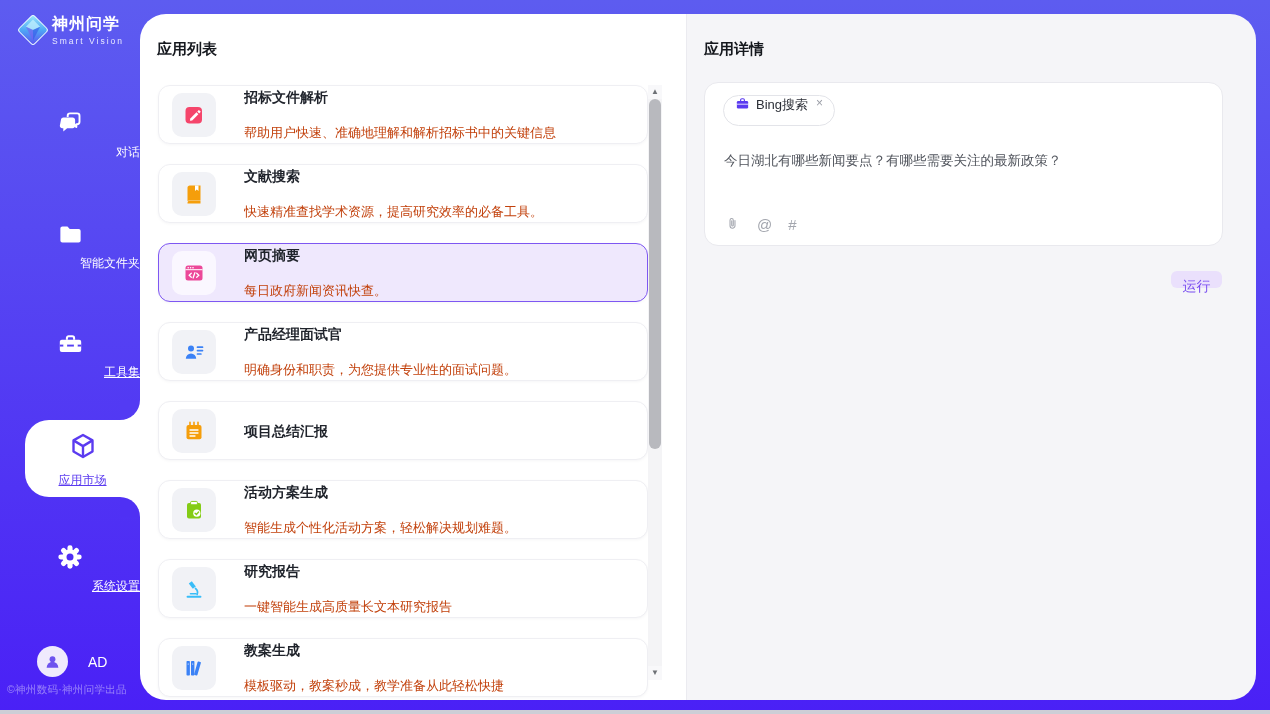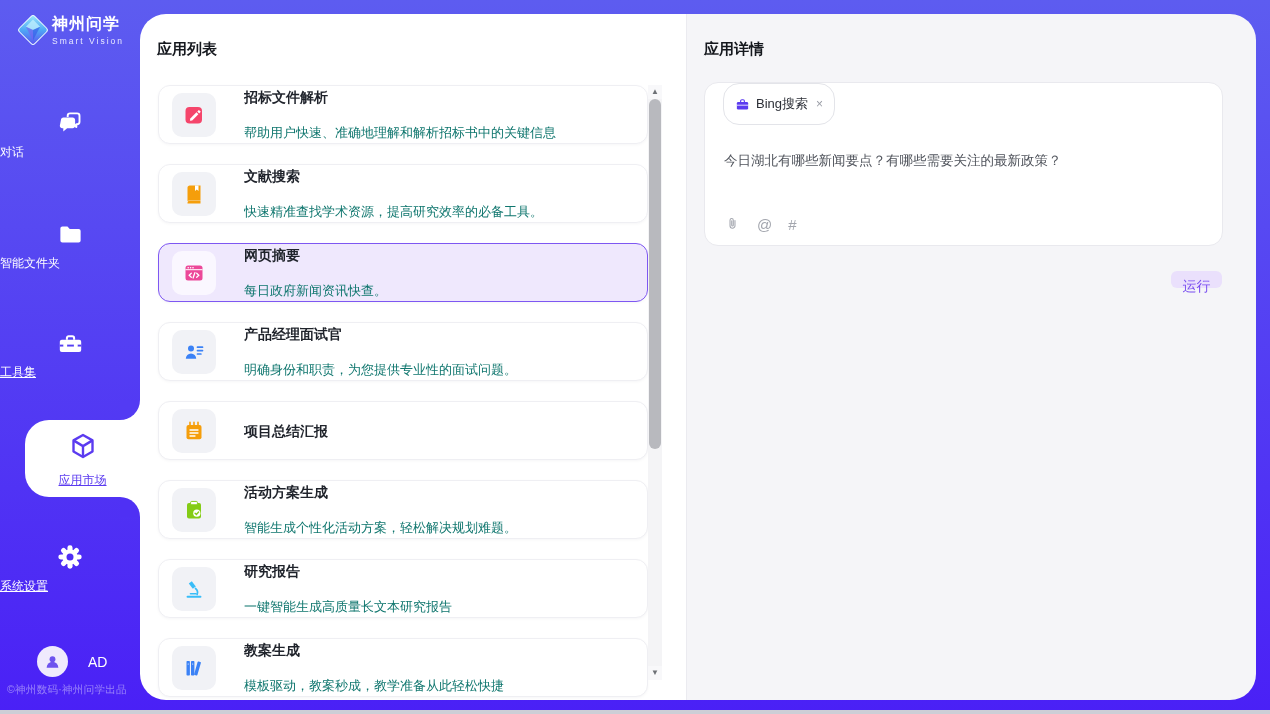--- a/index.html
+++ b/index.html
@@ -7,21 +7,21 @@
   body {
     font-family:"Liberation Sans","DejaVu Sans",sans-serif;
     background:linear-gradient(180deg,#5d5cf0 0%,#4a20f6 100%);
     position:relative;
   }
   
   .sidebar { position:absolute; left:0; top:0; width:140px; height:714px; }
   .logo { position:absolute; left:14px; top:11px; display:flex; align-items:center; }
   .logo-text .cn { color:#fff; font-size:16px; font-weight:700; letter-spacing:1px; }
   .logo-text .en { color:#e8e9ff; font-size:8.5px; letter-spacing:2px; margin-top:1px; }
-  .nav-item { position:absolute; left:0; width:140px; text-align:left; cursor:pointer; }
+  .nav-item { position:absolute; left:0; width:140px; text-align:right; cursor:pointer; }
   .nav-item svg { display:block; margin:0 auto; }
   .nav-label { display:block; margin-top:7px; color:#fff; font-size:12px; }
   .nav-label.u { text-decoration:underline; }
   .ni0 { top:110px; } .ni1 { top:221px; } .ni2 { top:330px; } .ni4 { top:543px; }
   .nav-bubble { position:absolute; left:25px; top:420px; width:115px; height:77px;
     background:#fff; border-radius:24px 0 0 24px; text-align:center; cursor:pointer; }
   .nav-bubble .nav-label { color:#5b3bf0; }
   .fillet { position:absolute; width:20px; height:20px; left:120px; background:#fff; }
   .fillet-top { top:400px; } .fillet-bot { top:497px; }
   .fillet::before { content:''; position:absolute; inset:0; }
@@ -39,34 +39,34 @@
   .cards { position:absolute; left:18px; top:71px; width:490px; }
   .card { height:59px; margin-bottom:20px; background:#fff; border:1px solid #efeff3;
     border-radius:12px; box-shadow:0 1px 3px rgba(20,20,40,.04);
     display:flex; align-items:center; padding-left:13px; cursor:pointer;gap:16px; }
   .card.selected { background:#efe8fd; border:1px solid #7e57f2; }
   .card-icon { width:44px; height:44px; border-radius:10px; background:#f1f2f6; flex:0 0 44px;
     display:flex; align-items:center; justify-content:center; }
   .card.selected .card-icon { background:#faf7ff; }
   .card-text { margin-left:12px; overflow:hidden; }
   .card-title { font-size:14px; font-weight:700; color:#1f232b; line-height:18px; }
-  .card-desc { font-size:13px; color:#0f766e; margin-top:18px; white-space:nowrap; }
+  .card-desc { font-size:13px; color:#c2410c; margin-top:18px; white-space:nowrap; }
   
   .scrollbar { position:absolute; left:508px; top:71px; width:14px; height:595px; background:#f4f4f6; }
   .sb-arrow { position:absolute; left:0; width:14px; height:14px; color:#6e7176; font-size:8px;
     line-height:14px; text-align:center; background:#f8f8fa; cursor:pointer; }
   .sb-up { top:0; } .sb-down { bottom:0; }
   .sb-thumb { position:absolute; left:1px; top:14px; width:12px; height:350px; background:#b8b9be; border-radius:6px; cursor:pointer; }
   
   .panel-detail { position:absolute; left:686px; top:14px; width:570px; height:686px;
     background:#f5f5f8; border-radius:0 26px 26px 0; border-left:1px solid #ebebf0; }
   .detail-title { position:absolute; left:17px; top:26px; font-size:15px; font-weight:700; color:#15181e; }
   .input-card { position:absolute; left:17px; top:68px; width:519px; height:164px;
     background:#fff; border:1px solid #e9e9ee; border-radius:14px; cursor:text; }
-  .chip { position:absolute; left:18px; top:0; height:42px; display:inline-flex; align-items:center;
+  .chip { position:absolute; left:18px; top:12px; height:31px; display:inline-flex; 
     gap:6px; padding:0 11px; background:#fff; border:1px solid #e3e4e9; border-radius:16px; cursor:pointer; }
   .chip-label { font-size:13px; color:#2b2e36; }
   .chip-close { font-size:12px; color:#9a9da6; margin-left:2px; cursor:pointer; }
   .query-text { position:absolute; left:19px; top:69px; font-size:13.5px; color:#50545c; width:480px; }
   .attach-row { position:absolute; left:19px; top:133px; display:flex; align-items:center; gap:16px; color:#a3a6ae; }
   .attach-row .sym { font-size:15px; cursor:pointer; }
   .run-btn { position:absolute; left:484px; top:257px; width:51px; height:17px; background:#eae0fc;
     border:none; border-radius:6px; color:#7a4ff0; font-size:14px; cursor:pointer;
     font-family:inherit; line-height:31px; text-align:center; }
   

